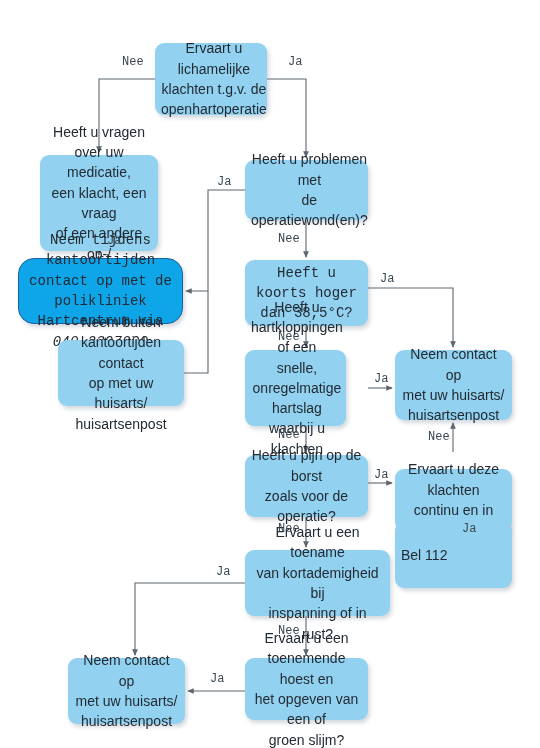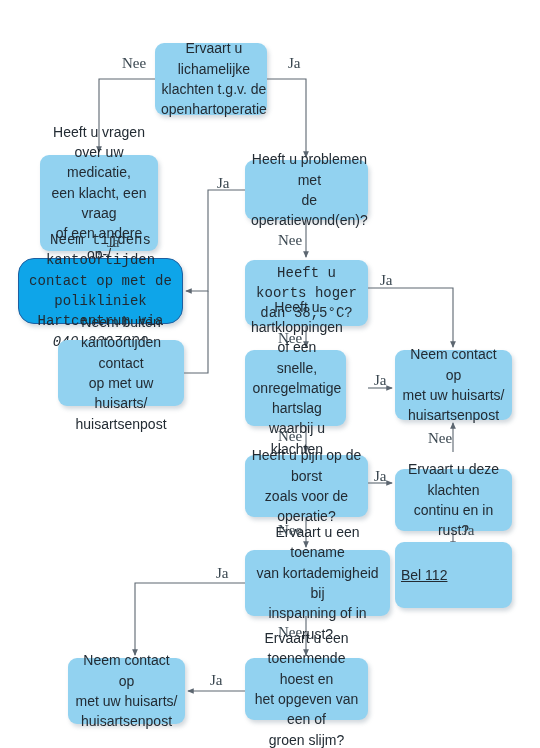--- a/index.html
+++ b/index.html
@@ -53,22 +53,22 @@
     border-radius: 16px;
     font-family: Liberation Mono, monospace;
   }
   .node.accent .phone {
     display: block;
     font-style: italic;
     letter-spacing: 0.3px;
   }
   .edge-label {
     position: absolute;
-    font-family: Liberation Serif, serif;
-    font-size: 15px;
+    font-family: Liberation Mono, monospace;
+    font-size: 12px;
     color: #3a4750;
     z-index: 4;
     white-space: nowrap;
   }
 </style>
 </head>
 <body>
 
 <div id="canvas">
 
@@ -167,21 +167,21 @@
       </div>
       <div class="node" style="left: 395px; top: 469px; width: 117px; height: 62px;">
         <span class="txt">Ervaart u deze klachten
 continu en in rust?</span>
       </div>
       <div class="node" style="left: 245px; top: 550px; width: 145px; height: 66px;">
         <span class="txt">Ervaart u een toename
 van kortademigheid bij
 inspanning of in rust?</span>
       </div>
-      <div class="node" style="left: 395px; top: 542px; width: 117px; height: 66px; text-decoration: underline;">
+      <div class="node" style="left: 395px; top: 522px; width: 117px; height: 66px;">
         <span class="txt">Bel 112</span>
       </div>
       <div class="node" style="left: 245px; top: 658px; width: 123px; height: 62px;">
         <span class="txt">Ervaart u een
 toenemende hoest en
 het opgeven van een of
 groen slijm?</span>
       </div>
       <div class="node" style="left: 68px; top: 658px; width: 117px; height: 66px;">
         <span class="txt">Neem contact op

